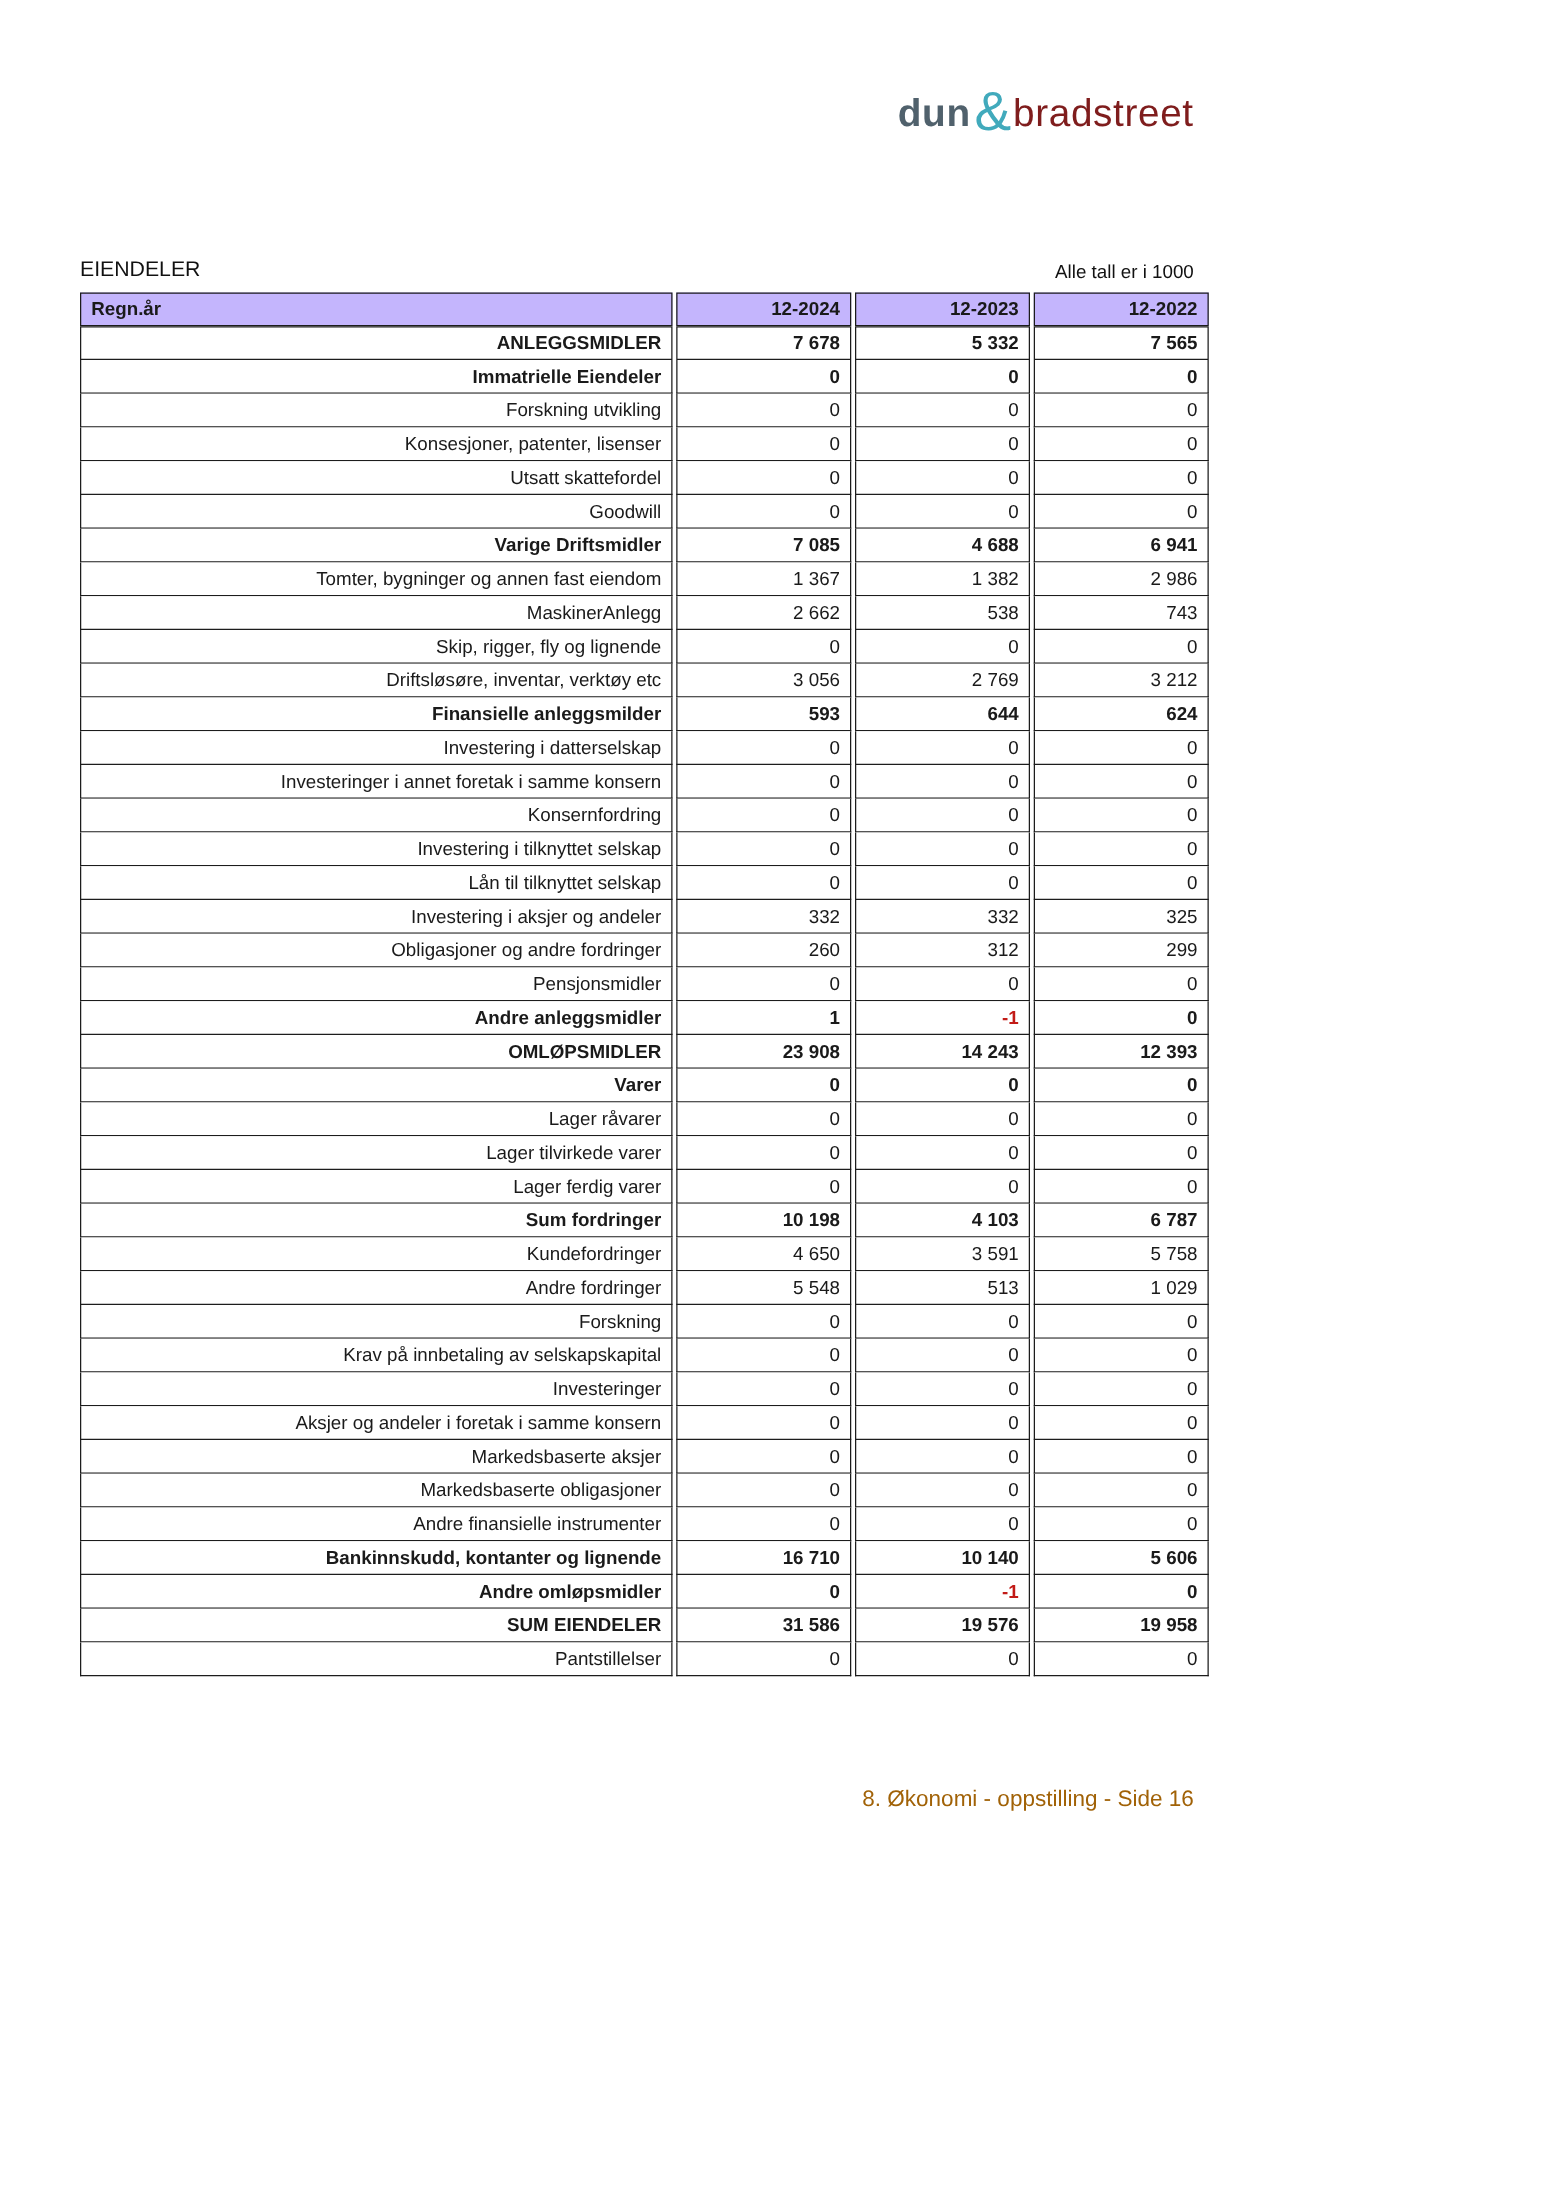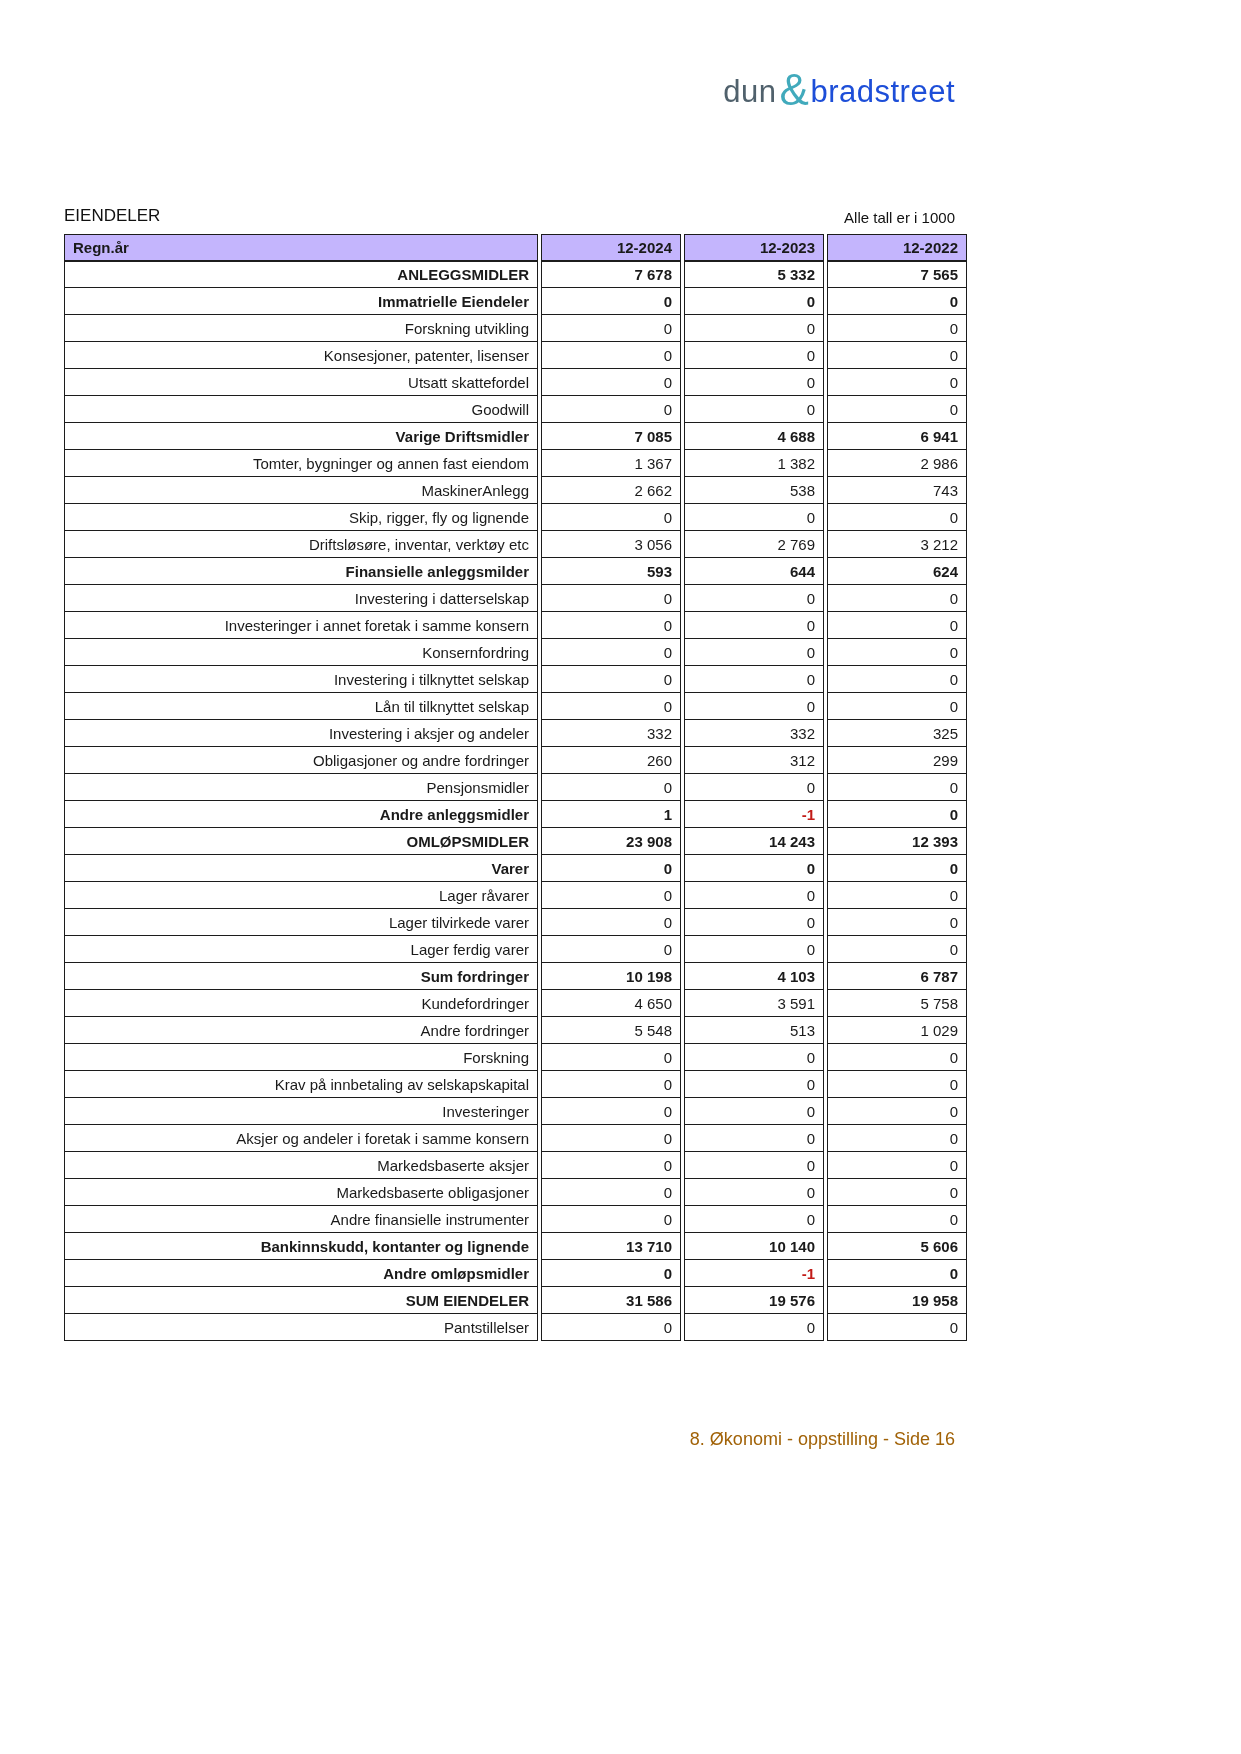--- a/index.html
+++ b/index.html
@@ -23,31 +23,31 @@
     align-items: baseline;
     height: 48px;
   }
   .logo {
     display: flex;
     align-items: baseline;
     white-space: nowrap;
     font-size: 31px;
     letter-spacing: 0.5px;
   }
-  .logo .dun { color: #50616c; font-weight: 400; }
+  .logo .dun { color: #50616c; font-weight: 700; }
   .logo .amp {
     color: #41aabc;
     font-size: 44px;
     line-height: 30px;
     margin: 0 1px 0 3px;
     font-weight: 400;
     position: relative;
     top: 3px;
   }
-  .logo .bradstreet { color: #1d4ed8; font-weight: 400; }
+  .logo .bradstreet { color: #7f1d1d; font-weight: 400; }
   
   .title-row {
     margin-top: 86px;
     display: flex;
     justify-content: space-between;
     align-items: flex-end;
     margin-bottom: 8px;
   }
   .section-title { font-size: 17px; font-weight: normal; color: #111; }
   .units-note { font-size: 15px; color: #111; }
@@ -335,21 +335,21 @@
           <td class="value-cell">0</td>
         </tr>
         <tr>
           <td class="label-cell">Andre finansielle instrumenter</td>
           <td class="value-cell">0</td>
           <td class="value-cell">0</td>
           <td class="value-cell">0</td>
         </tr>
         <tr class="bold">
           <td class="label-cell">Bankinnskudd, kontanter og lignende</td>
-          <td class="value-cell">13 710</td>
+          <td class="value-cell">16 710</td>
           <td class="value-cell">10 140</td>
           <td class="value-cell">5 606</td>
         </tr>
         <tr class="bold">
           <td class="label-cell">Andre omløpsmidler</td>
           <td class="value-cell">0</td>
           <td class="value-cell negative">-1</td>
           <td class="value-cell">0</td>
         </tr>
         <tr class="bold">

